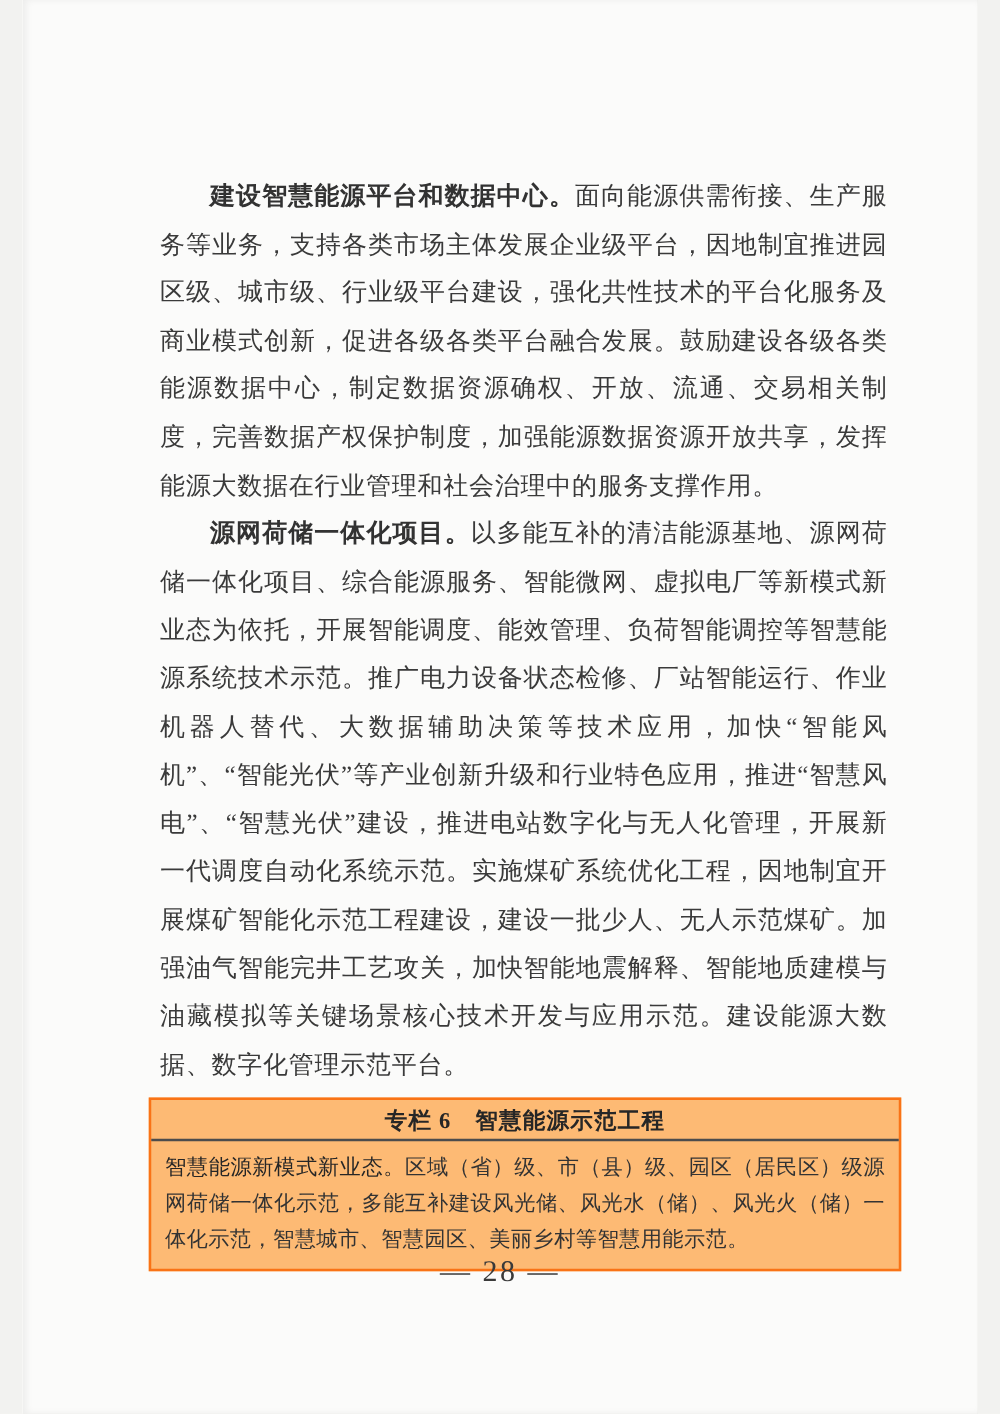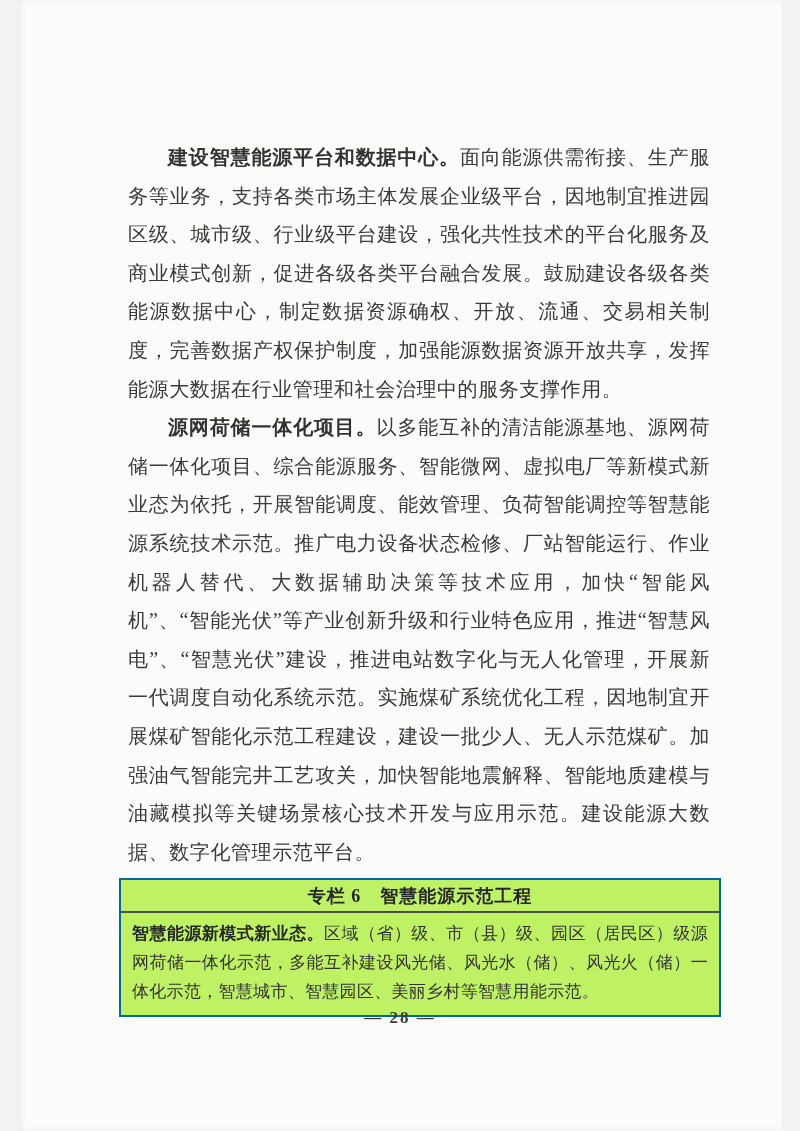--- a/index.html
+++ b/index.html
@@ -36,22 +36,22 @@
     color: #3a3a3a;
   }
   .para .lead {
     font-weight: bold;
     color: #323232;
   }
   .callout {
     margin-top: 7px;
     margin-left: -9px;
     margin-right: -11px;
-    border: 2px solid #0369a1;
-    background: #bef264;
+    border: 2px solid #f97316;
+    background: #fdba74;
   }
   .callout-title {
     text-align: center;
     font-weight: bold;
     font-size: 18px;
     line-height: 22px;
     padding: 5px 0 4px 0;
     border-bottom: 2px solid #4c4c4c;
     color: #262626;
     letter-spacing: 1px;
@@ -60,34 +60,33 @@
     padding: 6px 11px 9px 11px;
     font-size: 17px;
     line-height: 29px;
     text-align: justify;
     text-justify: inter-character;
     text-align-last: left;
     letter-spacing: 0.3px;
     color: #333333;
   }
   .callout-body .lead {
-    font-weight: bold;
+    font-weight: normal;
     color: #262626;
   }
   .footer {
     position: absolute;
     top: 1003px;
     left: 0;
     width: 100%;
     text-align: center;
-    font-size: 17px;
+    font-size: 24px;
     line-height: 30px;
     color: #3a3a3a;
     letter-spacing: 2px;
-    font-weight: bold;
   }
 </style>
 </head>
 <body>
 
 <div class="page">
   <div class="content">
 
     <p class="para"><span class="lead">建设智慧能源平台和数据中心。</span><span>面向能源供需衔接、生产服务等业务，支持各类市场主体发展企业级平台，因地制宜推进园区级、城市级、行业级平台建设，强化共性技术的平台化服务及商业模式创新，促进各级各类平台融合发展。鼓励建设各级各类能源数据中心，制定数据资源确权、开放、流通、交易相关制度，完善数据产权保护制度，加强能源数据资源开放共享，发挥能源大数据在行业管理和社会治理中的服务支撑作用。</span></p>
 

